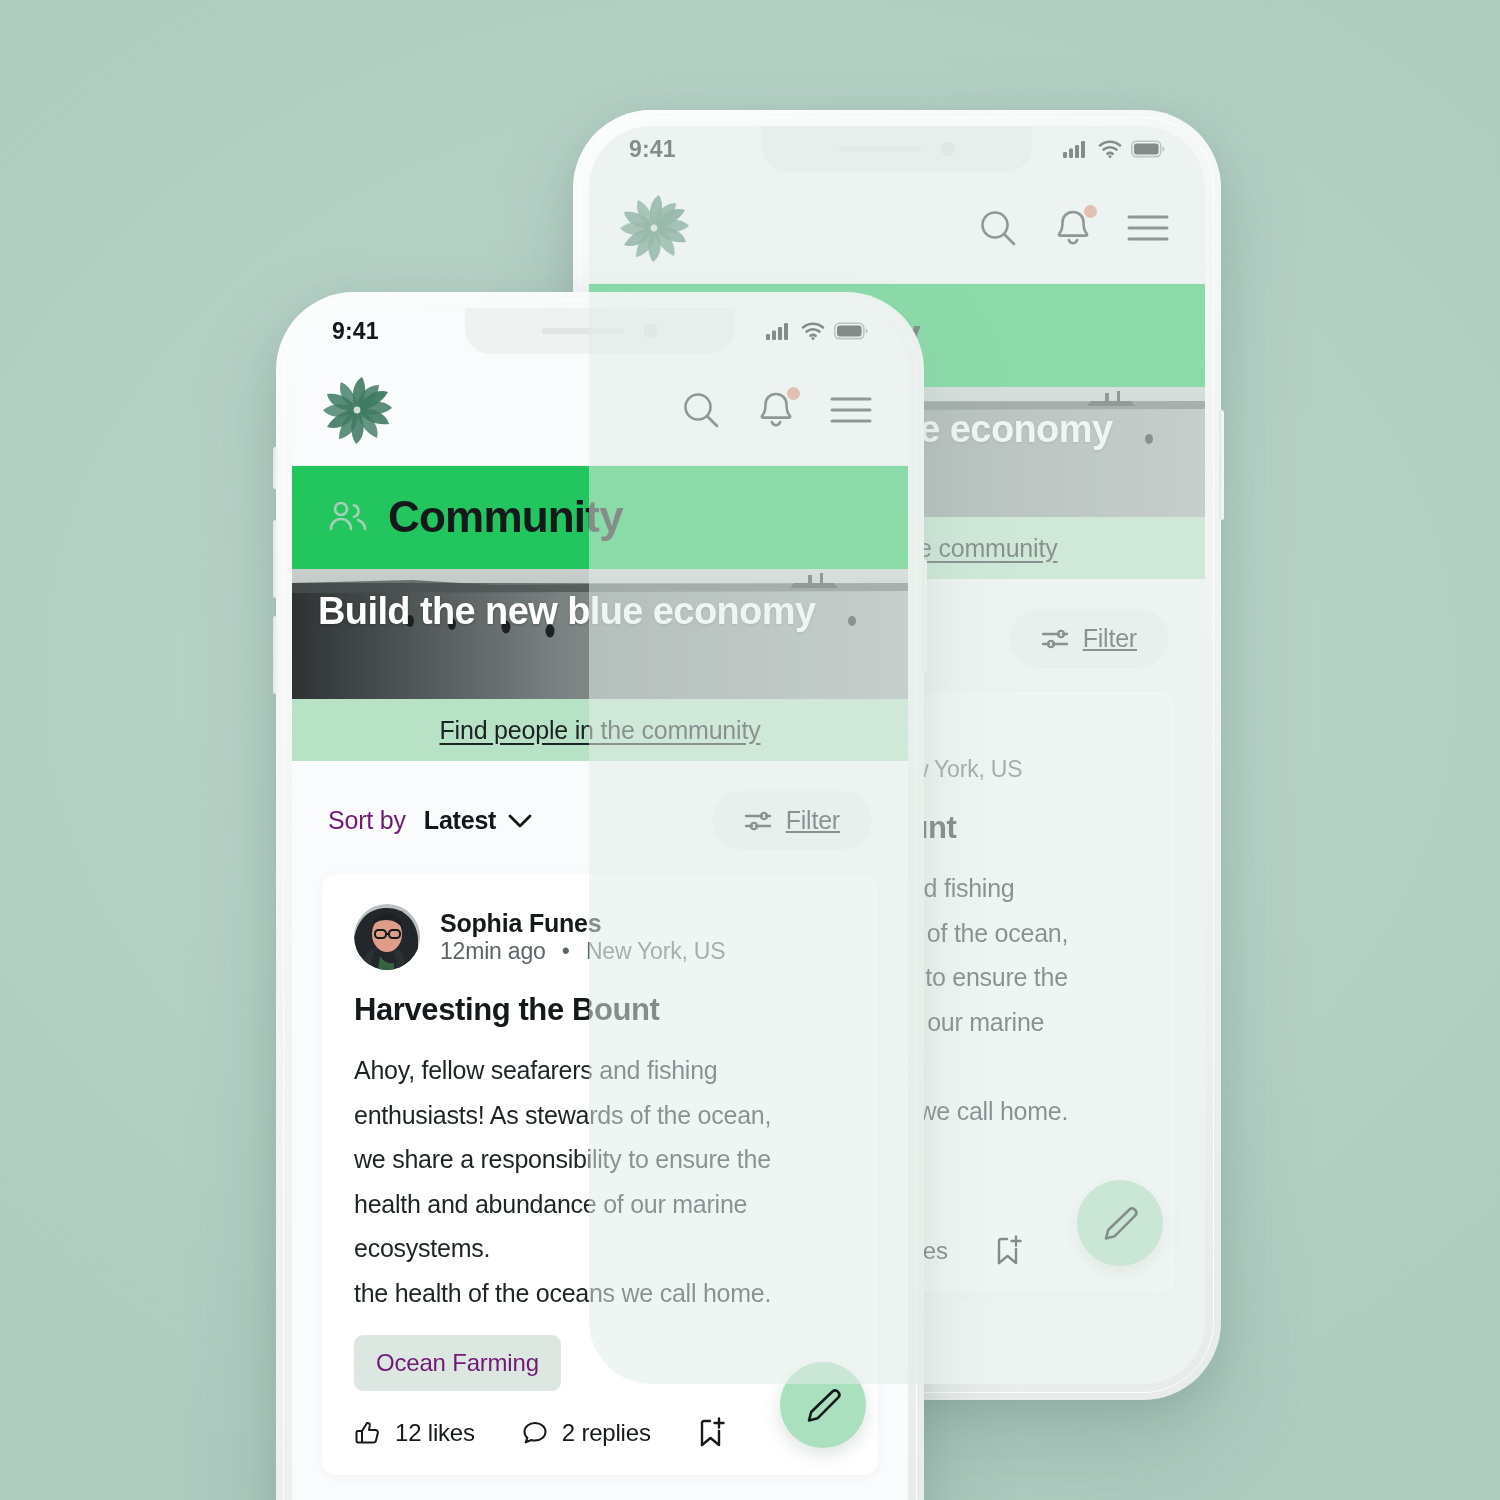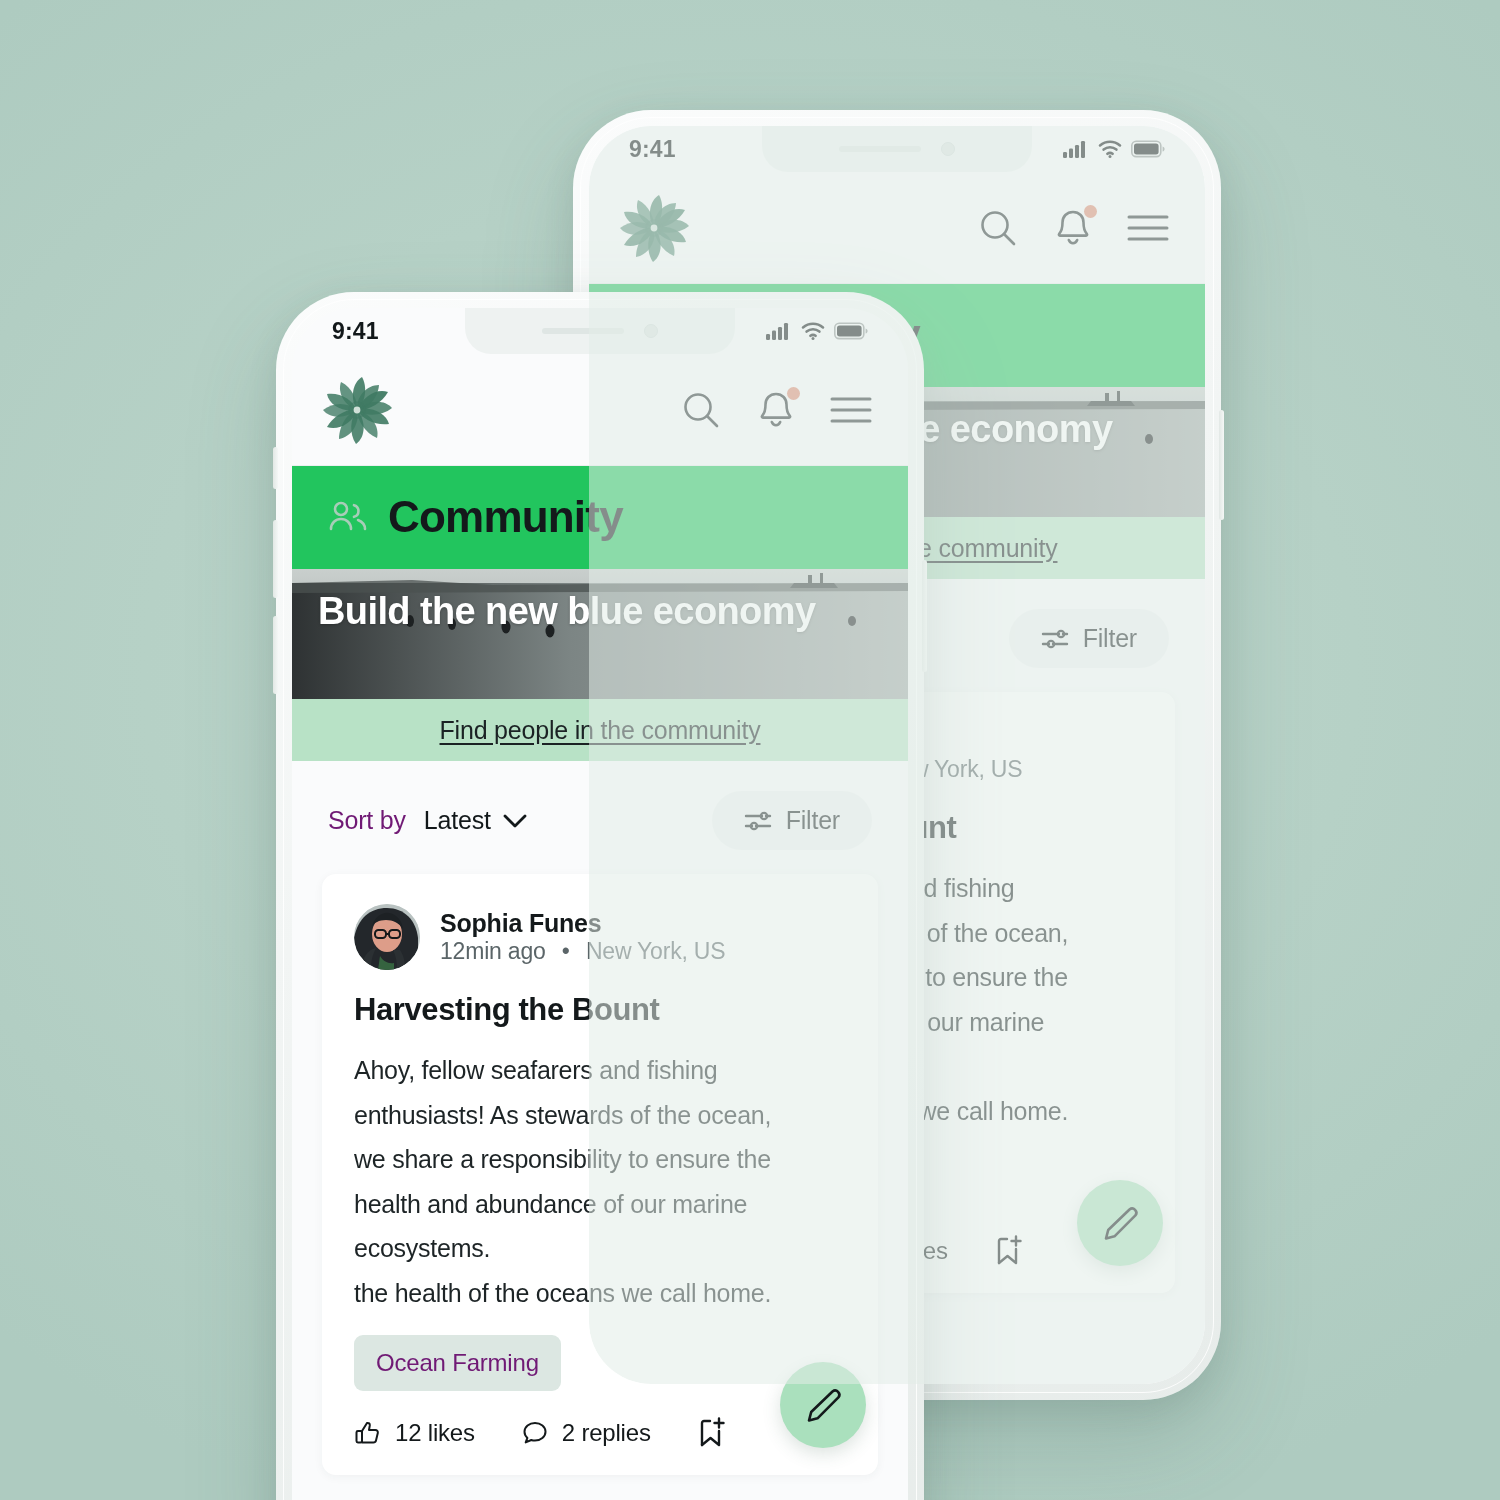--- a/index.html
+++ b/index.html
@@ -213,38 +213,39 @@
     background: #fafbfc;
   }
   .sort-label {
     font-size: 25px;
     color: #701a75;
     margin-right: 18px;
     letter-spacing: -0.2px;
   }
   .sort-value {
     font-size: 25px;
-    font-weight: 400;
+    font-weight: 700;
     color: #12181a;
     display: flex;
     align-items: center;
     gap: 12px;
     letter-spacing: -0.2px;
   }
   .filter-btn {
     margin-left: auto;
     display: flex;
     align-items: center;
     gap: 14px;
     background: #f0f2f3;
     border-radius: 32px;
     padding: 15px 32px;
     font-size: 25px;
     color: #1d2426;
     letter-spacing: -0.2px;
+    text-decoration: underline;
   }
 
   
   .feed { padding: 0 30px; background: #fafbfc; }
   .post-card {
     background: #ffffff;
     border-radius: 14px;
     padding: 30px 32px 26px 32px;
     box-shadow: 0 2px 10px rgba(40,60,55,0.05);
   }

